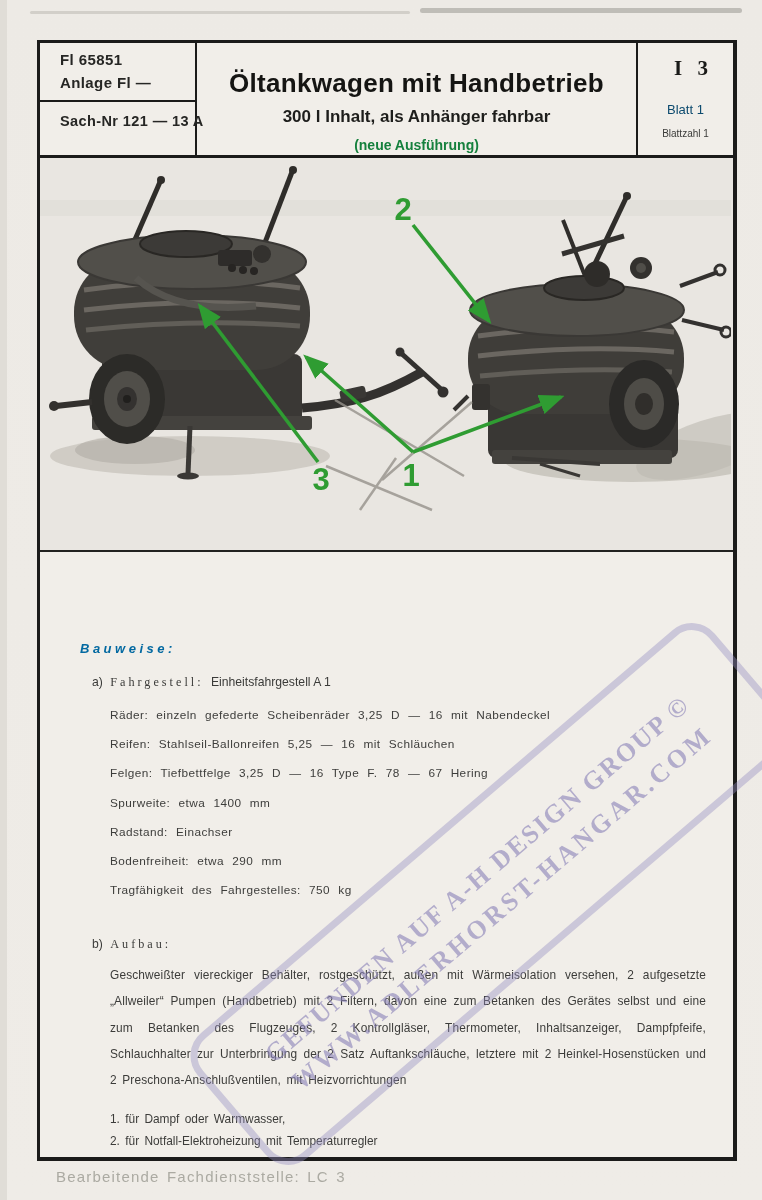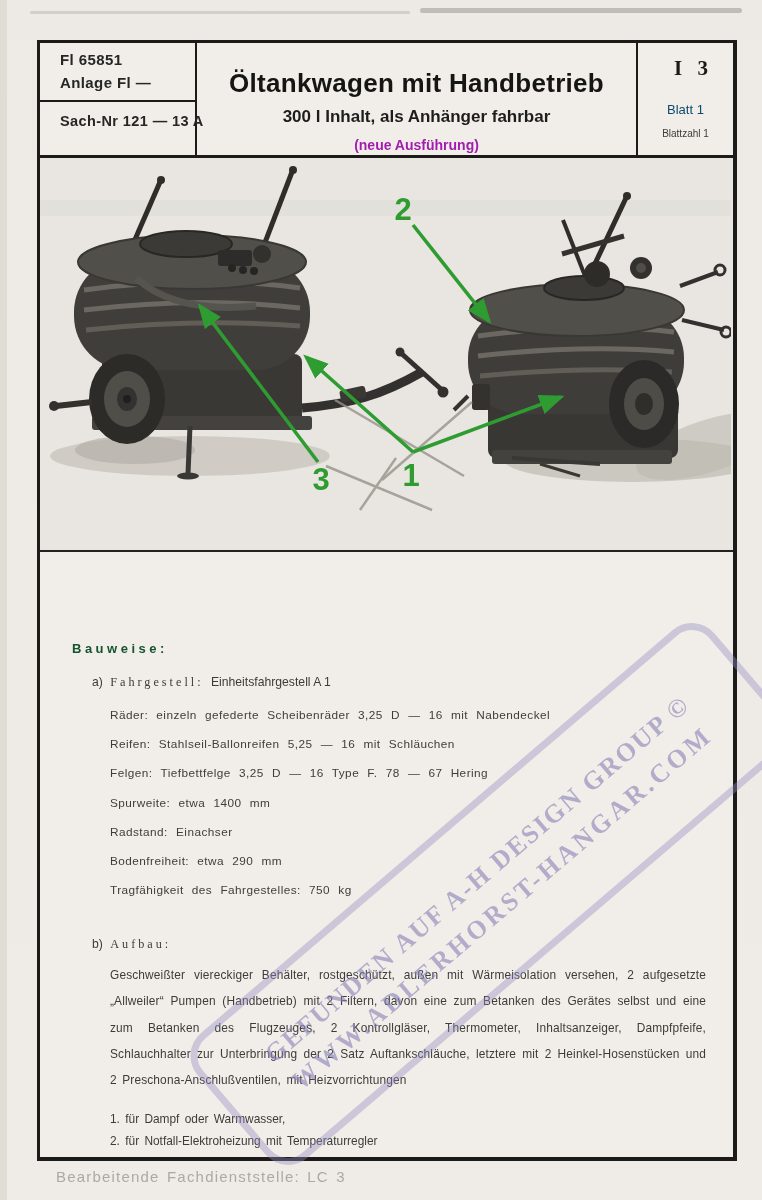--- a/index.html
+++ b/index.html
@@ -15,39 +15,39 @@
 
   
   .hdr{position:absolute;top:0;left:0;width:100%;height:115px;border-bottom:3px solid #1b1b1a;box-sizing:border-box;display:flex;}
   .hdr-left{position:relative;width:157px;border-right:2px solid #1b1b1a;box-sizing:border-box;}
   .hl{position:absolute;left:20px;font-size:15px;font-weight:600;color:#262624;letter-spacing:.4px;white-space:nowrap;}
   .hl1{top:8px;} .hl2{top:31px;} .hl3{top:70px;font-size:14.5px;}
   .hl-div{position:absolute;left:0;top:57px;width:100%;height:2px;background:#1b1b1a;}
   .hdr-center{position:relative;flex:1;margin-top:16px;}
   .title{position:absolute;top:9px;width:100%;text-align:center;font-size:26px;font-weight:700;color:#151513;letter-spacing:.3px;}
   .subtitle{position:absolute;top:48px;width:100%;text-align:center;font-size:17px;font-weight:700;color:#1d1d1b;}
-  .note{position:absolute;top:78px;width:100%;text-align:center;font-size:14px;font-weight:600;color:#a21caf;}
+  .note{position:absolute;top:78px;width:100%;text-align:center;font-size:14px;font-weight:600;color:#15803d;}
   .note-line{position:absolute;top:101px;left:50%;margin-left:-89px;width:178px;height:3px;background:#c42420;border-radius:2px;}
   .hdr-right{position:relative;width:97px;border-left:2px solid #1b1b1a;box-sizing:border-box;text-align:center;}
   .code{position:absolute;top:13px;width:100%;font-family:"Liberation Serif",serif;font-size:21px;font-weight:700;letter-spacing:5px;color:#1a1a18;padding-left:8px;}
   .sheet{position:absolute;top:59px;width:100%;font-size:13px;font-weight:500;color:#0c4a6e;}
   .sheetcount{position:absolute;top:85px;width:100%;font-size:10px;color:#3a3a38;}
 
   
   .photo{position:absolute;top:115px;left:0;width:100%;height:392px;background:#e9e6e1;border-bottom:2px solid #222220;box-sizing:content-box;}
 
   
   .purpose{position:absolute;top:509px;left:0;width:100%;height:51px;border-bottom:3px solid #1b1b1a;box-sizing:border-box;
            font-size:11.5px;color:#3d3d3b;word-spacing:4px;letter-spacing:.2px;}
   .p1{position:absolute;left:28px;top:8px;white-space:nowrap;}
   .plabel{font-weight:700;color:#242422;}
   .p2{position:absolute;left:65px;top:29px;white-space:nowrap;}
 
   
-  .bau-heading{position:absolute;left:32px;top:598px;font-size:13px;font-weight:700;letter-spacing:3.5px;color:#14532d;}
+  .bau-heading{position:absolute;left:40px;top:598px;font-size:13px;font-weight:700;letter-spacing:3.5px;color:#0369a1;font-style:italic;}
   .sec{position:absolute;font-size:12.2px;color:#3b3b39;white-space:nowrap;}
   .sec-a{left:52px;top:632px;} .sec-b{left:52px;top:894px;}
   .lsp{letter-spacing:3px;margin:0 4px;font-family:Liberation Serif, serif;}
   .specs{position:absolute;left:70px;top:658px;font-size:11.8px;color:#3d3d3b;word-spacing:4.5px;letter-spacing:.45px;}
   .specs div{height:29.2px;line-height:29.2px;white-space:nowrap;}
   .sbody{position:absolute;left:70px;top:919px;width:596px;font-size:11.9px;color:#3c3c3a;}
   .para{text-align:justify;line-height:26.3px;word-spacing:2px;letter-spacing:.15px;}
   .blist{margin-top:16px;line-height:21.5px;word-spacing:2px;}
 
   

